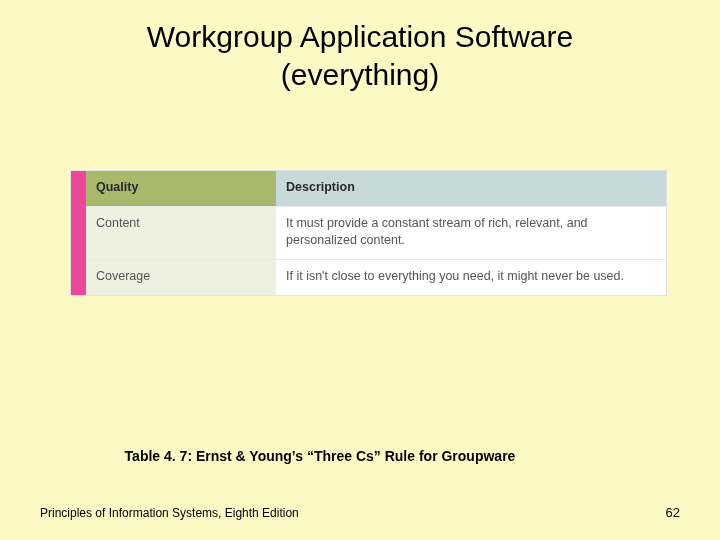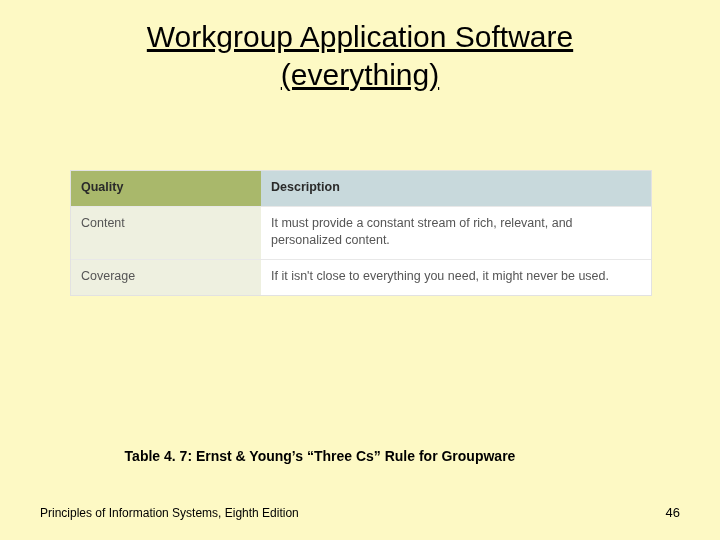--- a/index.html
+++ b/index.html
@@ -9,38 +9,38 @@
     height: 540px;
     background: #fdf9c4;
     font-family: Arial, Helvetica, sans-serif;
     overflow: hidden;
   }
   .slide {
     width: 720px;
     height: 540px;
     position: relative;
     box-sizing: border-box;
-    text-decoration: underline;
   }
   .title {
     text-align: center;
     font-size: 30px;
     font-weight: 400;
     color: #000;
     padding-top: 18px;
     line-height: 1.25;
     font-family: Arial, Helvetica, sans-serif;
   }
   .table-wrap {
     position: absolute;
     top: 170px;
     left: 70px;
     width: 580px;
     background: #ec4899;
     border: 1px solid #e2e2e2;
+    padding-left: 15px;
   }
   table {
     width: 100%;
     border-collapse: collapse;
     font-family: Verdana, Geneva, sans-serif;
   }
   th, td {
     text-align: left;
     vertical-align: top;
     padding: 8px 10px 10px 10px;
@@ -122,15 +122,15 @@
         <td class="quality">Coverage</td>
         <td class="desc">If it isn't close to everything you need, it might never be used.</td>
       </tr>
     </tbody>
       </table>
   </div>
 
   <div class="caption">Table 4. 7: Ernst &amp; Young’s “Three Cs” Rule for Groupware</div>
 
   <div class="footer-left">Principles of Information Systems, Eighth Edition</div>
-  <div class="footer-right">46</div>
+  <div class="footer-right">62</div>
 
 </div>
 
 </body></html>

